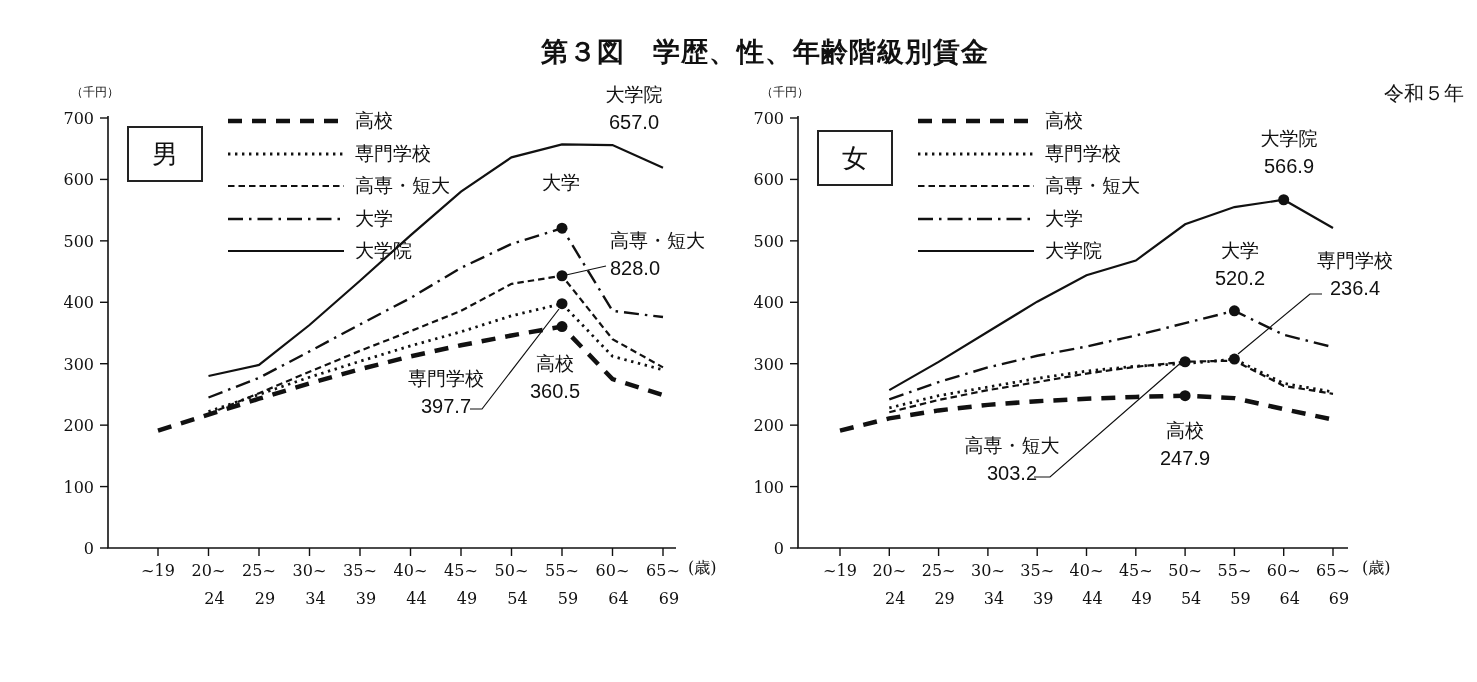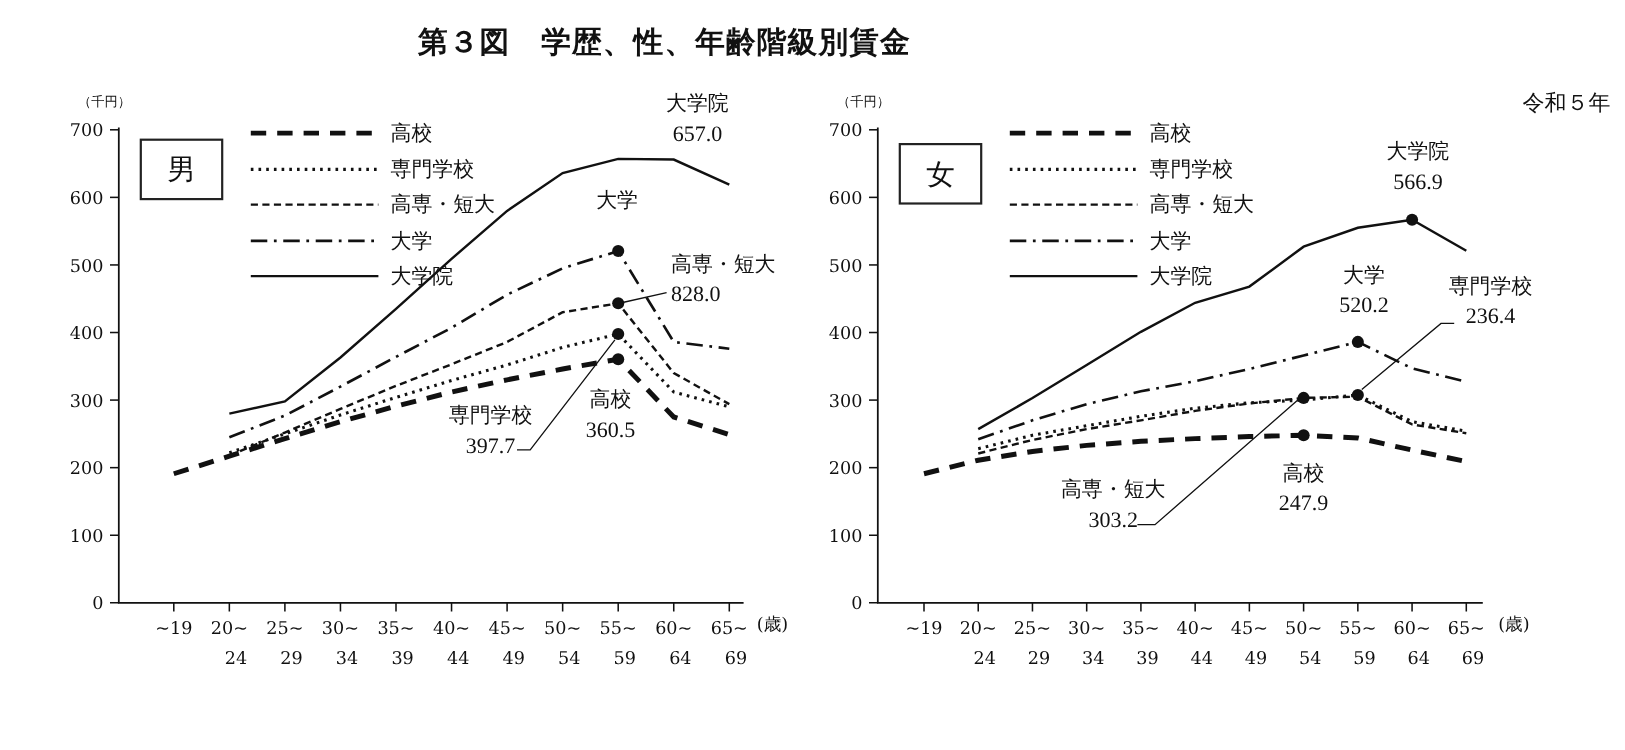--- a/index.html
+++ b/index.html
@@ -1,30 +1,30 @@
 <!DOCTYPE html>
 <html><head>
 <meta charset="utf-8">
 <style>
   html,body{margin:0;padding:0;background:#fff;}
   .canvas{position:relative;width:1477px;height:682px;background:#fff;overflow:hidden;
           font-family:"DejaVu Sans",sans-serif;color:#111;}
-  .fig-title{position:absolute;left:380px;top:20px;width:770px;
+  .fig-title{position:absolute;left:380px;top:34px;width:770px;text-align:center;
              font-size:27px;font-weight:bold;letter-spacing:1px;}
   .era{position:absolute;left:1352px;top:80px;font-size:20px;margin-left:32px;}
   .unit{position:absolute;font-size:12px;font-family:"DejaVu Serif",serif;}
   .group-box{position:absolute;width:72px;height:52px;border:2px solid #222;
              display:flex;align-items:center;justify-content:center;font-size:26px;}
   .legend{position:absolute;width:260px;}
   .legend-row{display:flex;align-items:center;height:32.5px;}
   .legend-row svg{flex:0 0 122px;}
   .legend-label{margin-left:8px;font-size:19px;white-space:nowrap;}
   .ann{position:absolute;text-align:center;white-space:nowrap;}
   .ann-label{font-size:19px;line-height:28px;}
-  .ann-value{font-size:20px;line-height:28px;font-family:Liberation Serif, serif;}
+  .ann-value{font-size:20px;line-height:28px;font-family:Liberation Sans, sans-serif;}
   .axis-age{position:absolute;font-size:16px;font-family:"DejaVu Serif",serif;}
   svg line,svg path,svg polyline{stroke:#111;fill:none;}
   .ls-bold-dash{stroke-width:4.5;stroke-dasharray:14 10;}
   .ls-dotted{stroke-width:2.8;stroke-dasharray:2.4 4.6;}
   .ls-fine-dash{stroke-width:2.2;stroke-dasharray:6.5 4;}
   .ls-dash-dot{stroke-width:2.4;stroke-dasharray:15 6 2.5 6;}
   .ls-solid{stroke-width:2.2;}
 </style>
 </head>
 <body>

